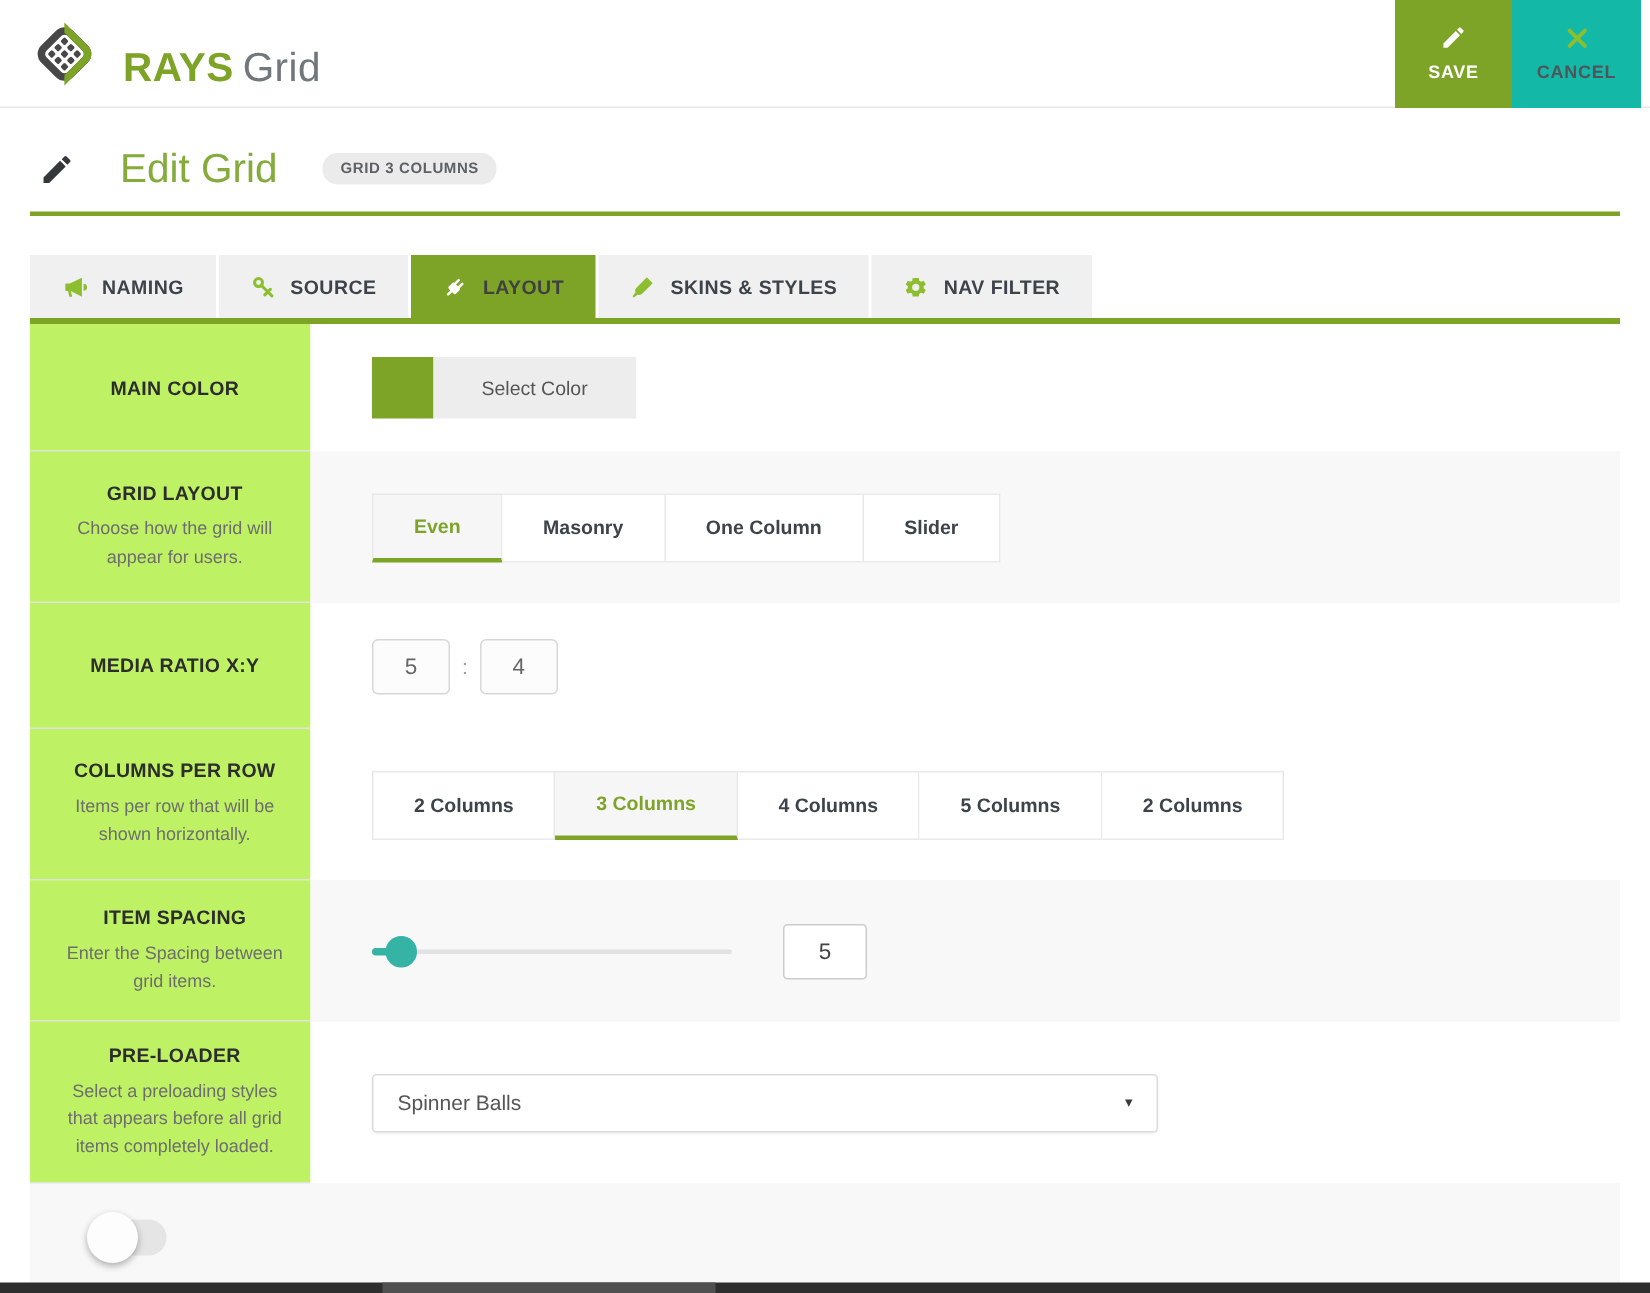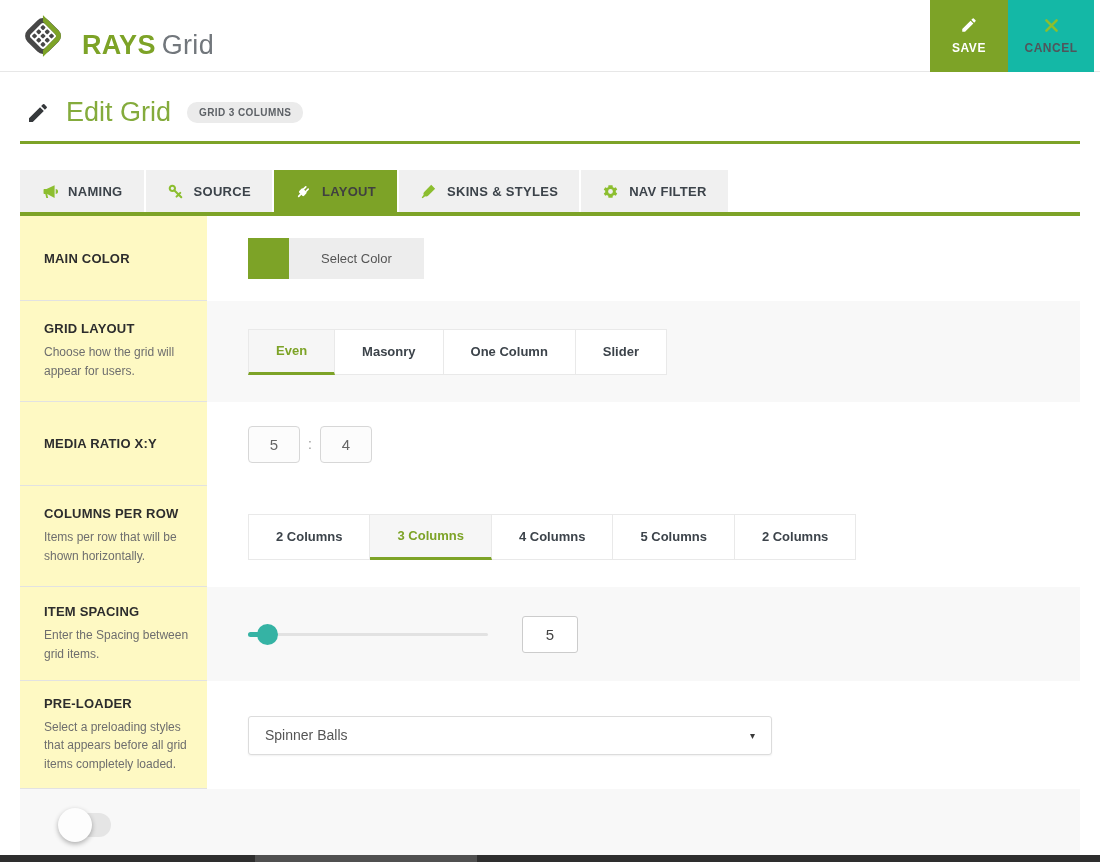--- a/index.html
+++ b/index.html
@@ -21,39 +21,39 @@
   .brand-light { color:#72777c; font-weight:400; margin-left:6px; }
   .header-spacer { flex:1; }
   .save-btn { width:78px; height:72px; background:#7da327; border:none; cursor:pointer;
               display:flex; flex-direction:column; align-items:center; justify-content:center; gap:7px; }
   .save-btn span { color:#fff; font-size:12px; font-weight:700; letter-spacing:.5px; }
   .cancel-btn { width:86px; height:72px; background:#14b8a6; border:none; cursor:pointer;
               display:flex; flex-direction:column; align-items:center; justify-content:center; gap:7px; margin-right:6px; }
   .cancel-btn span { color:#50555b; font-size:12px; font-weight:700; letter-spacing:.5px; }
 
   
-  .heading { margin:25px 20px 0 20px; display:flex; align-items:center; gap:16px; }
+  .heading { margin:25px 20px 0 20px; display:flex; align-items:center; gap:30px; }
   .heading .pencil { margin-left:6px; }
   .page-title { font-size:27px; color:#84ab3c; font-weight:400; }
   .badge { background:#ebebeb; color:#5d6166; font-size:10px; font-weight:700; letter-spacing:.4px;
            border-radius:10px; padding:5px 12px; }
   .heading-rule { height:3px; background:#7da327; margin:13px 20px 0 20px; }
 
   
   .tabs { margin:26px 20px 0 20px; display:flex; gap:2px; }
   .tab { height:42px; background:#f0f0f0; border:none; cursor:pointer; display:flex; align-items:center; gap:10px;
          padding:0 21px; font-family:inherit; font-size:13px; font-weight:700; color:#3c434a; letter-spacing:.3px; }
   .tab.active { background:#7da327; color:#404040; }
   .tabs-rule { height:4px; background:#7da327; margin:0 20px; }
 
   
   .form { margin:0 20px; }
   .row { display:flex; border-bottom:1px solid #ececec; }
-  .row-label { width:187px; min-width:187px; background:#fef9c3; display:flex; flex-direction:column;
-               justify-content:center; padding:0 18px 0 24px; border-bottom:1px solid #e2e2e2; margin-bottom:-1px; }
+  .row-label { width:187px; min-width:187px; background:#bef264; display:flex; flex-direction:column;
+               justify-content:center; padding:0 18px 0 24px; border-bottom:1px solid #e2e2e2; margin-bottom:-1px;text-align:center; }
   .row-label .lbl { font-size:13px; font-weight:700; color:#2d2d2d; letter-spacing:.2px; }
   .row-label .desc { font-size:12px; color:#6e6e6e; line-height:1.55; margin-top:7px; }
   .row-content { flex:1; display:flex; align-items:center; padding-left:41px; background:#fff; }
   .row-content.shade { background:#f8f8f8; }
   .h-main{height:85px} .h-grid{height:101px} .h-media{height:84px} .h-cols{height:101px}
   .h-space{height:94px} .h-pre{height:108px} .h-rtl{height:72px}
 
   
   .color-btn { display:flex; cursor:pointer; }
   .swatch { width:41px; height:41px; background:#7da327; }

